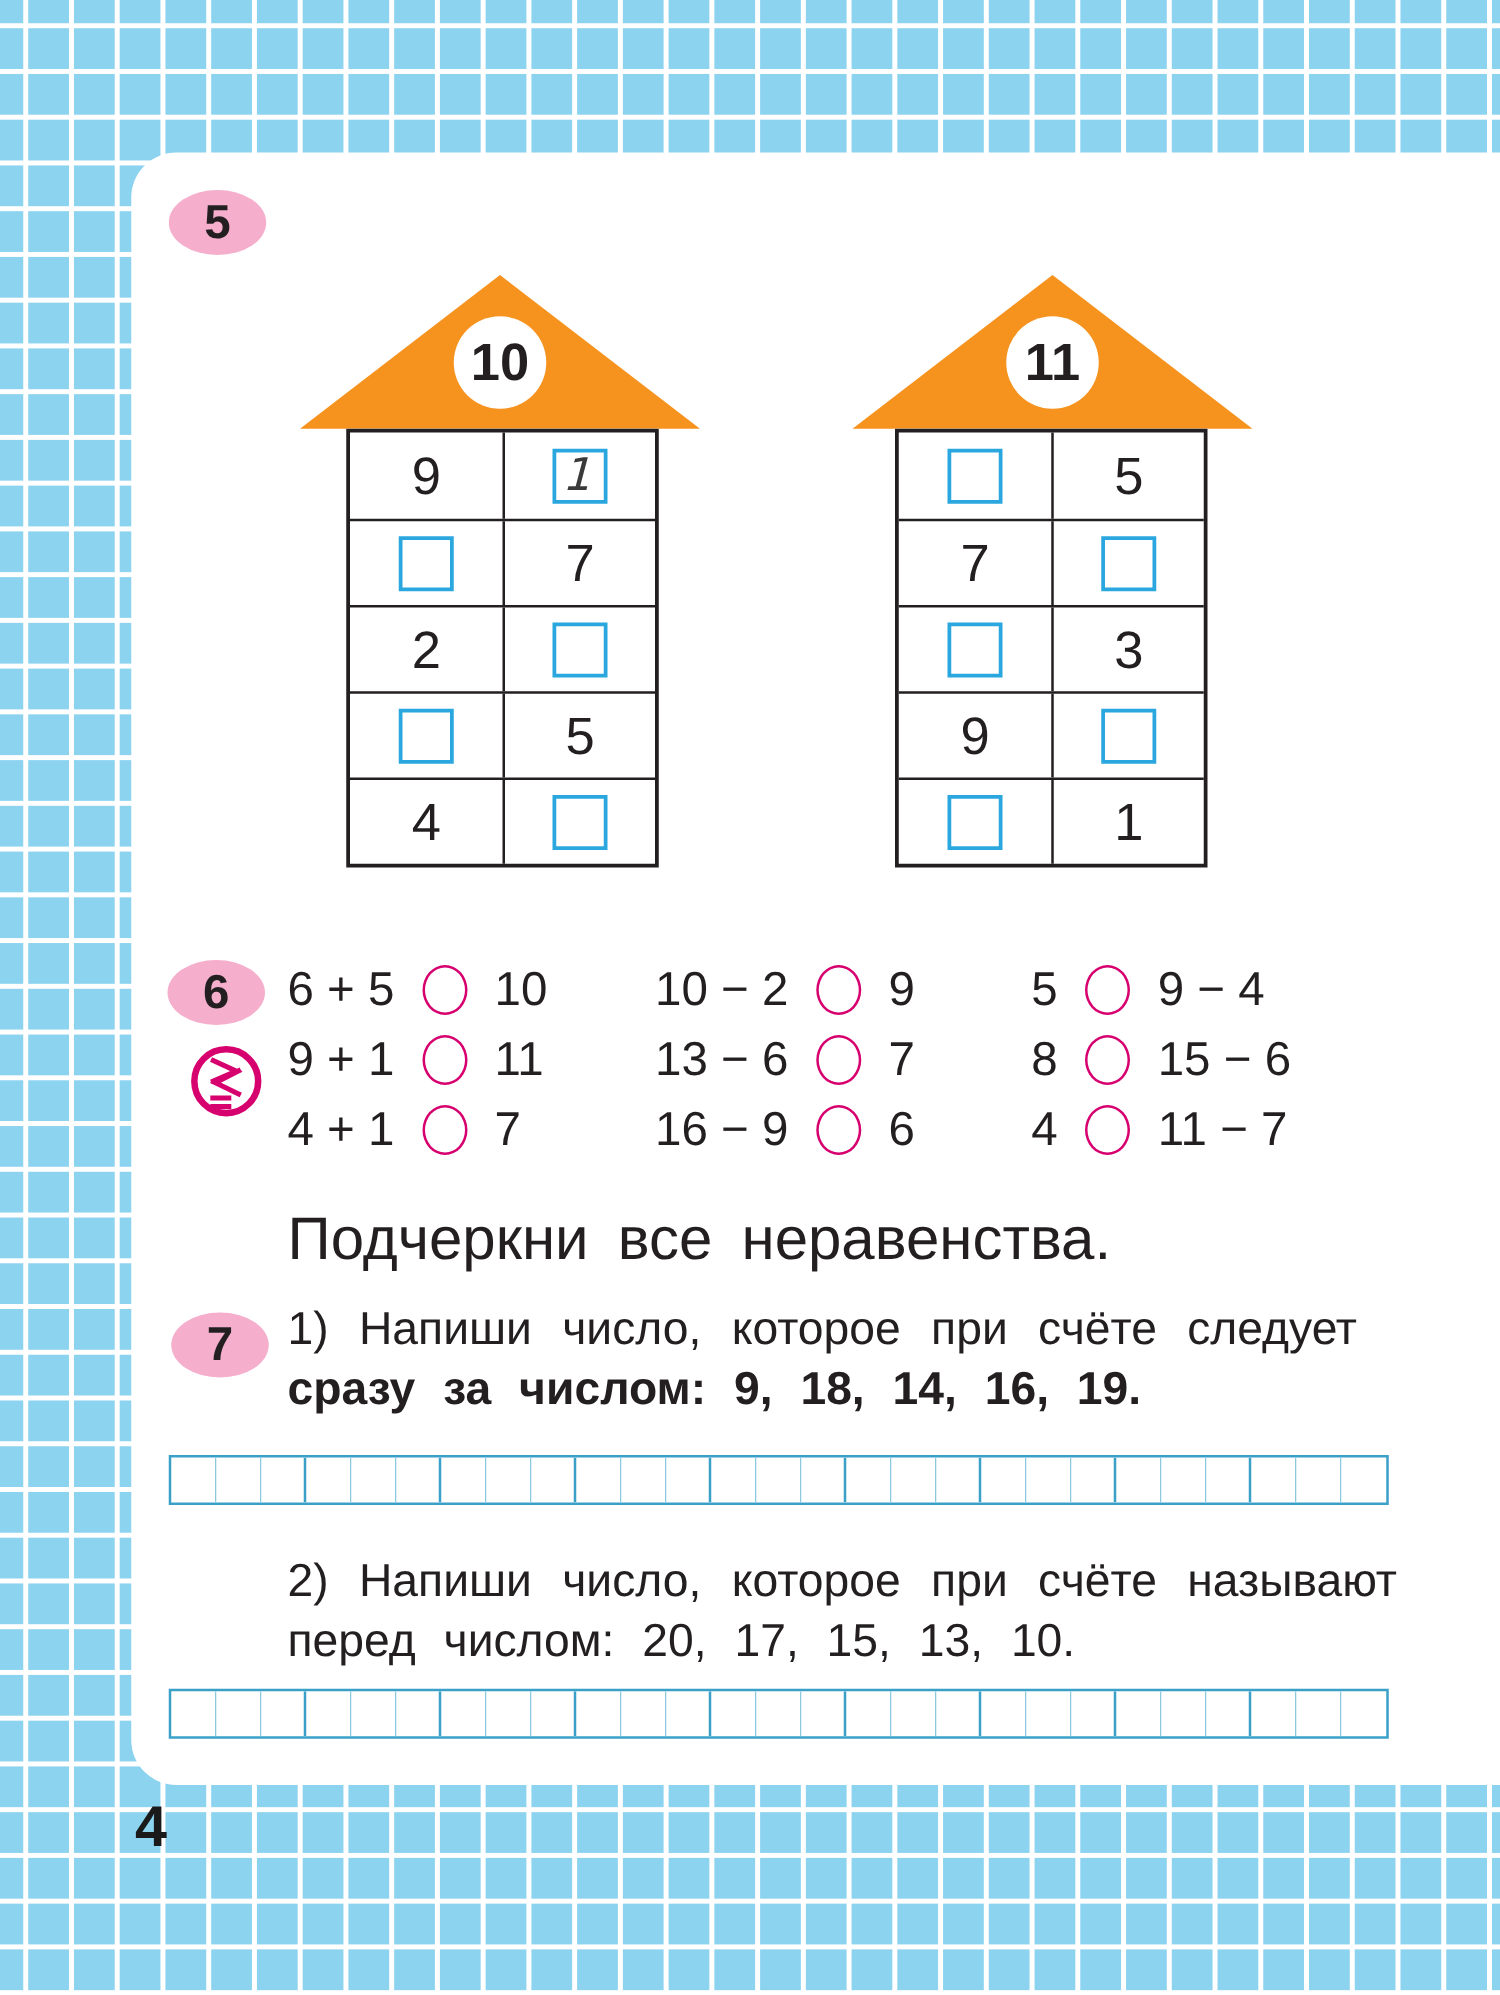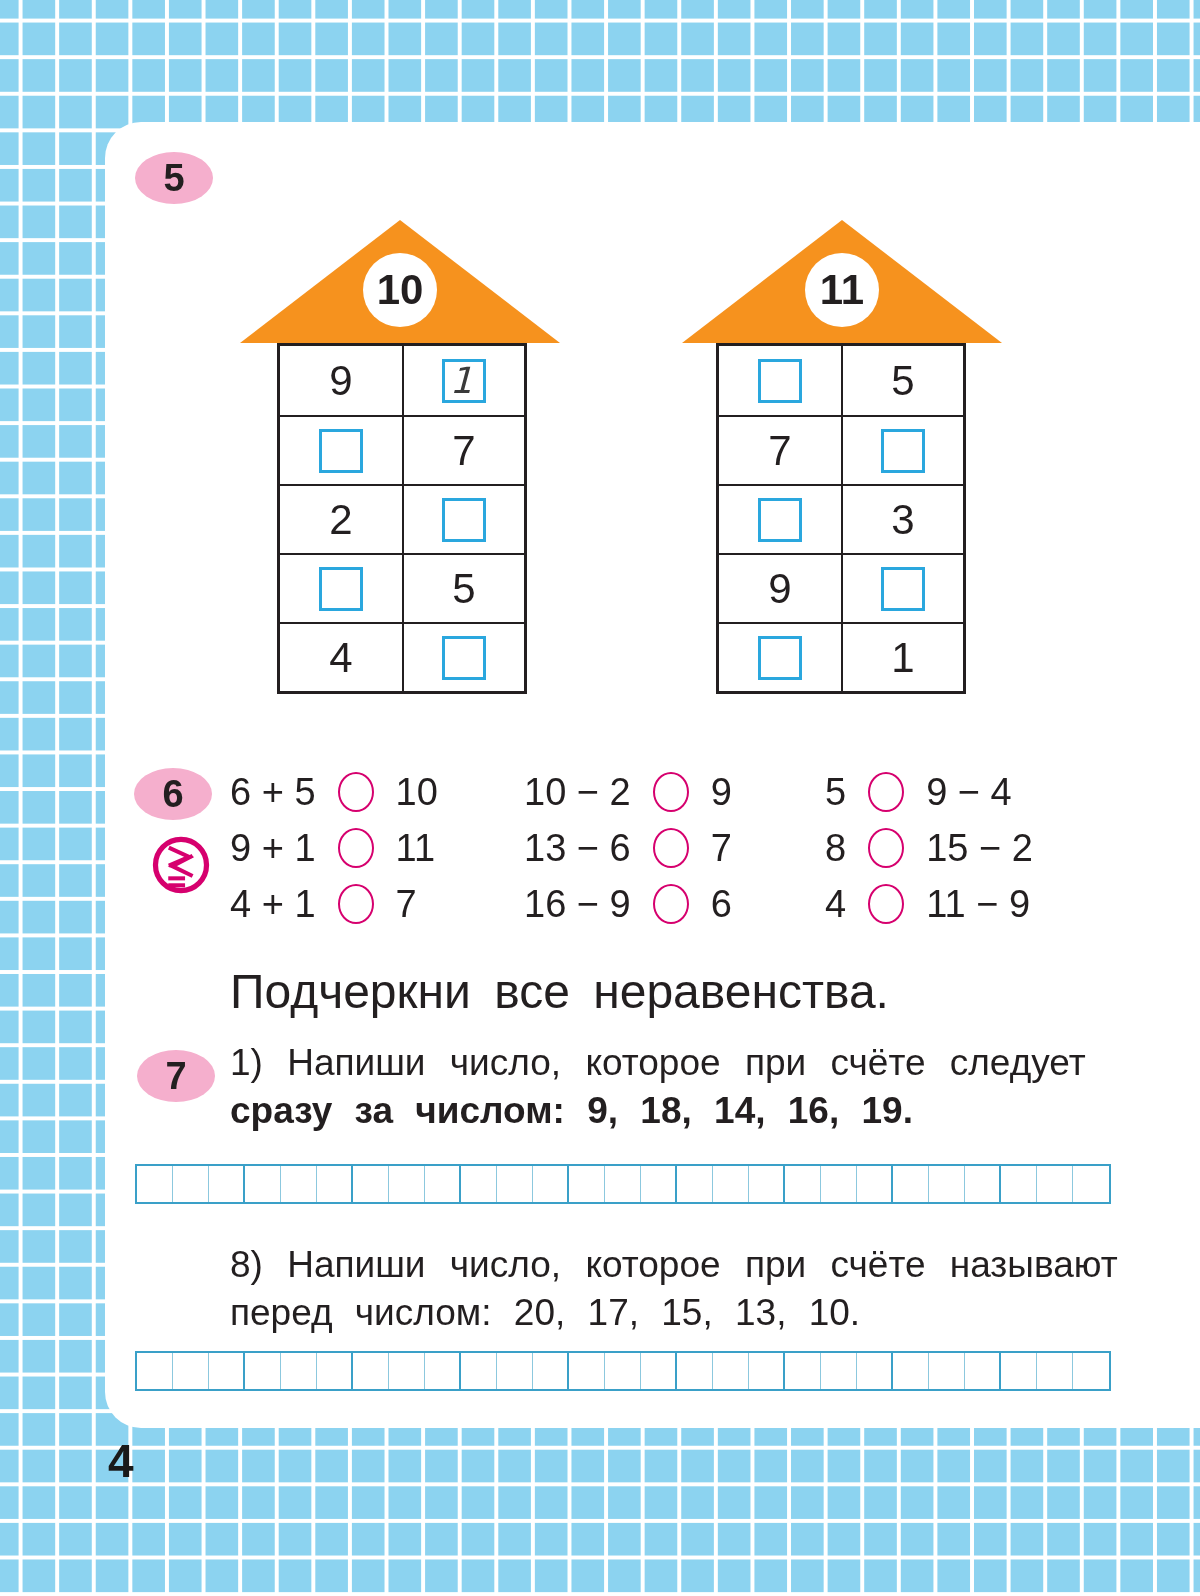--- a/index.html
+++ b/index.html
@@ -221,38 +221,38 @@
     <span>11</span>
   </div>
   <div class="t6cell c2">
     <span>13 − 6</span>
     <span class="cmp-circle"></span>
     <span>7</span>
   </div>
   <div class="t6cell c3">
     <span>8</span>
     <span class="cmp-circle"></span>
-    <span>15 − 2</span>
+    <span>15 − 6</span>
   </div>
 </div>
 <div class="t6row r3">
   <div class="t6cell c1">
     <span>4 + 1</span>
     <span class="cmp-circle"></span>
     <span>7</span>
   </div>
   <div class="t6cell c2">
     <span>16 − 9</span>
     <span class="cmp-circle"></span>
     <span>6</span>
   </div>
   <div class="t6cell c3">
     <span>4</span>
     <span class="cmp-circle"></span>
-    <span>11 − 9</span>
+    <span>11 − 7</span>
   </div>
 </div>
 
 <div class="t6note">Подчеркни все неравенства.</div>
 
 <div class="badge badge-7">7</div>
 <div class="tline p1l1">1) Напиши число, которое при счёте следует</div>
 <div class="tline p1l2">сразу за числом: 9, 18, 14, 16, 19.</div>
 
 <div class="answer-grid grid-1">
@@ -278,21 +278,21 @@
     <div class="gcell"></div>
     <div class="gcell"></div>
     <div class="gcell"></div>
     <div class="gcell"></div>
     <div class="gcell"></div>
     <div class="gcell"></div>
     <div class="gcell"></div>
     <div class="gcell"></div>
   </div>
 
-<div class="tline p2l1">8) Напиши число, которое при счёте называют</div>
+<div class="tline p2l1">2) Напиши число, которое при счёте называют</div>
 <div class="tline p2l2">перед числом: 20, 17, 15, 13, 10.</div>
 
 <div class="answer-grid grid-2">
   <div class="gcell"></div>
 <div class="gcell"></div>
     <div class="gcell"></div>
     <div class="gcell"></div>
     <div class="gcell"></div>
     <div class="gcell"></div>
     <div class="gcell"></div>

